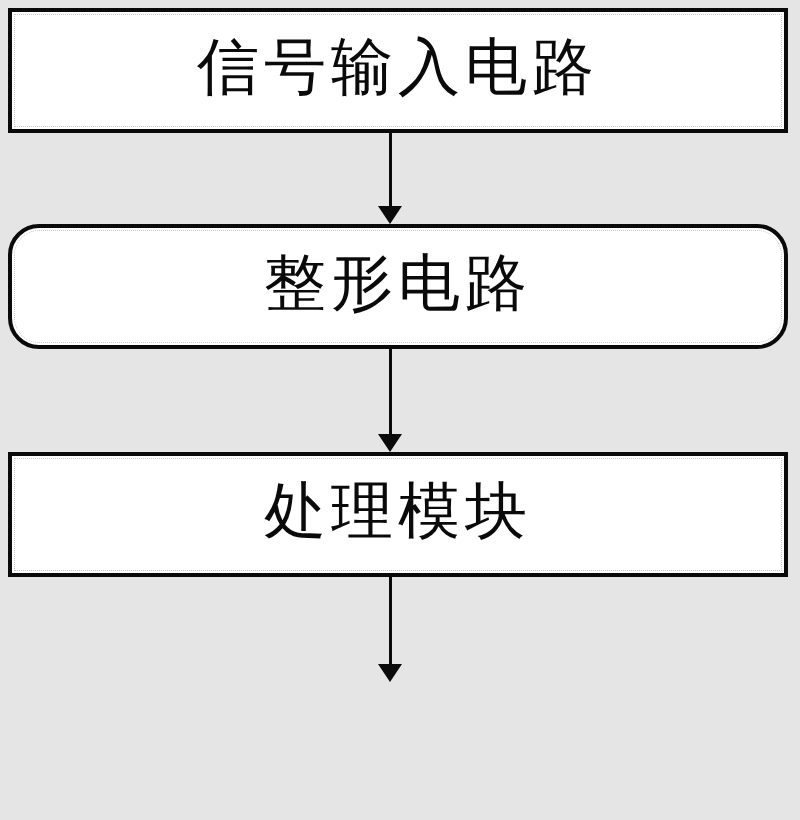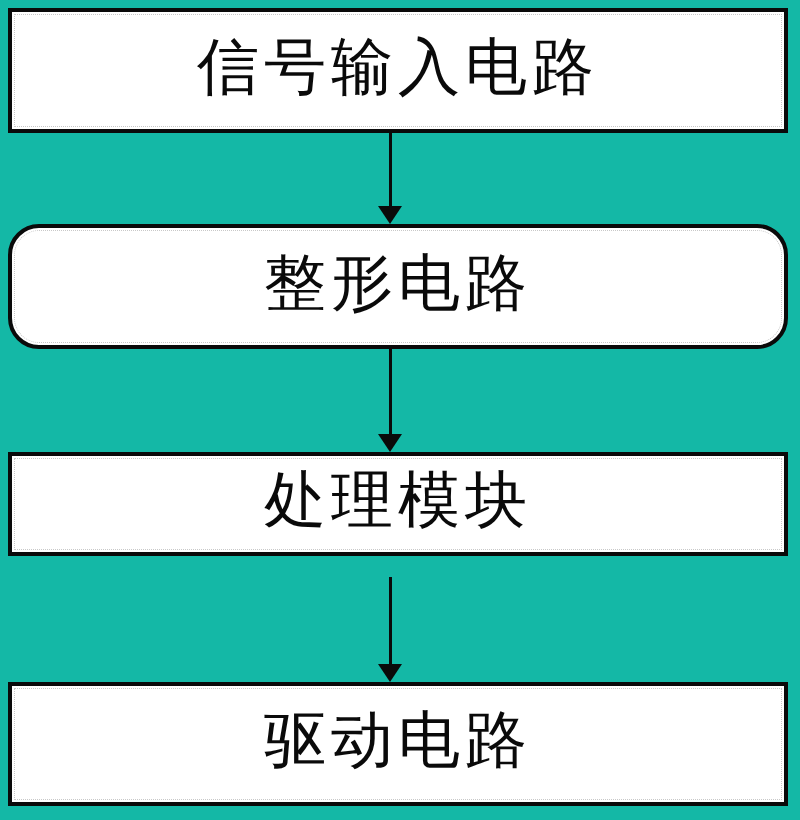--- a/index.html
+++ b/index.html
@@ -4,21 +4,21 @@
 <style>
   html, body {
     margin: 0;
     padding: 0;
     background: #ffffff;
   }
   .canvas {
     position: relative;
     width: 800px;
     height: 820px;
-    background: #14b8a6;
+    background: #e5e5e5;
     font-family: "Liberation Serif", "DejaVu Serif", serif;
     overflow: hidden;
   }
   .node {
     position: absolute;
     left: 8px;
     width: 780px;
     box-sizing: border-box;
     border: 4px solid #0a0a0a;
     background: #ffffff;
@@ -33,21 +33,21 @@
     font-size: 62px;
     line-height: 1;
     letter-spacing: 5px;
     color: #0a0a0a;
     white-space: nowrap;
     transform: translateY(-4px);
     text-align: center;
   }
   .n1 { top: 8px;   height: 125px; }
   .n2 { top: 224px; height: 125px; border-radius: 31px; }
-  .n3 { top: 452px; height: 104px; }
+  .n3 { top: 452px; height: 125px; }
   .n4 { top: 682px; height: 124px; }
 
   .arrow {
     position: absolute;
     left: 378px;           
     width: 24px;
     display: flex;
     flex-direction: column;
     align-items: center;
   }
@@ -94,17 +94,14 @@
 
   <div class="node n3">
     <span class="node-label">处理模块</span>
   </div>
 
   <div class="arrow a3">
     <div class="arrow-shaft"></div>
     <div class="arrow-head"></div>
   </div>
 
-  <div class="node n4">
-    <span class="node-label">驱动电路</span>
-  </div>
 
 </div>
 
 </body></html>

